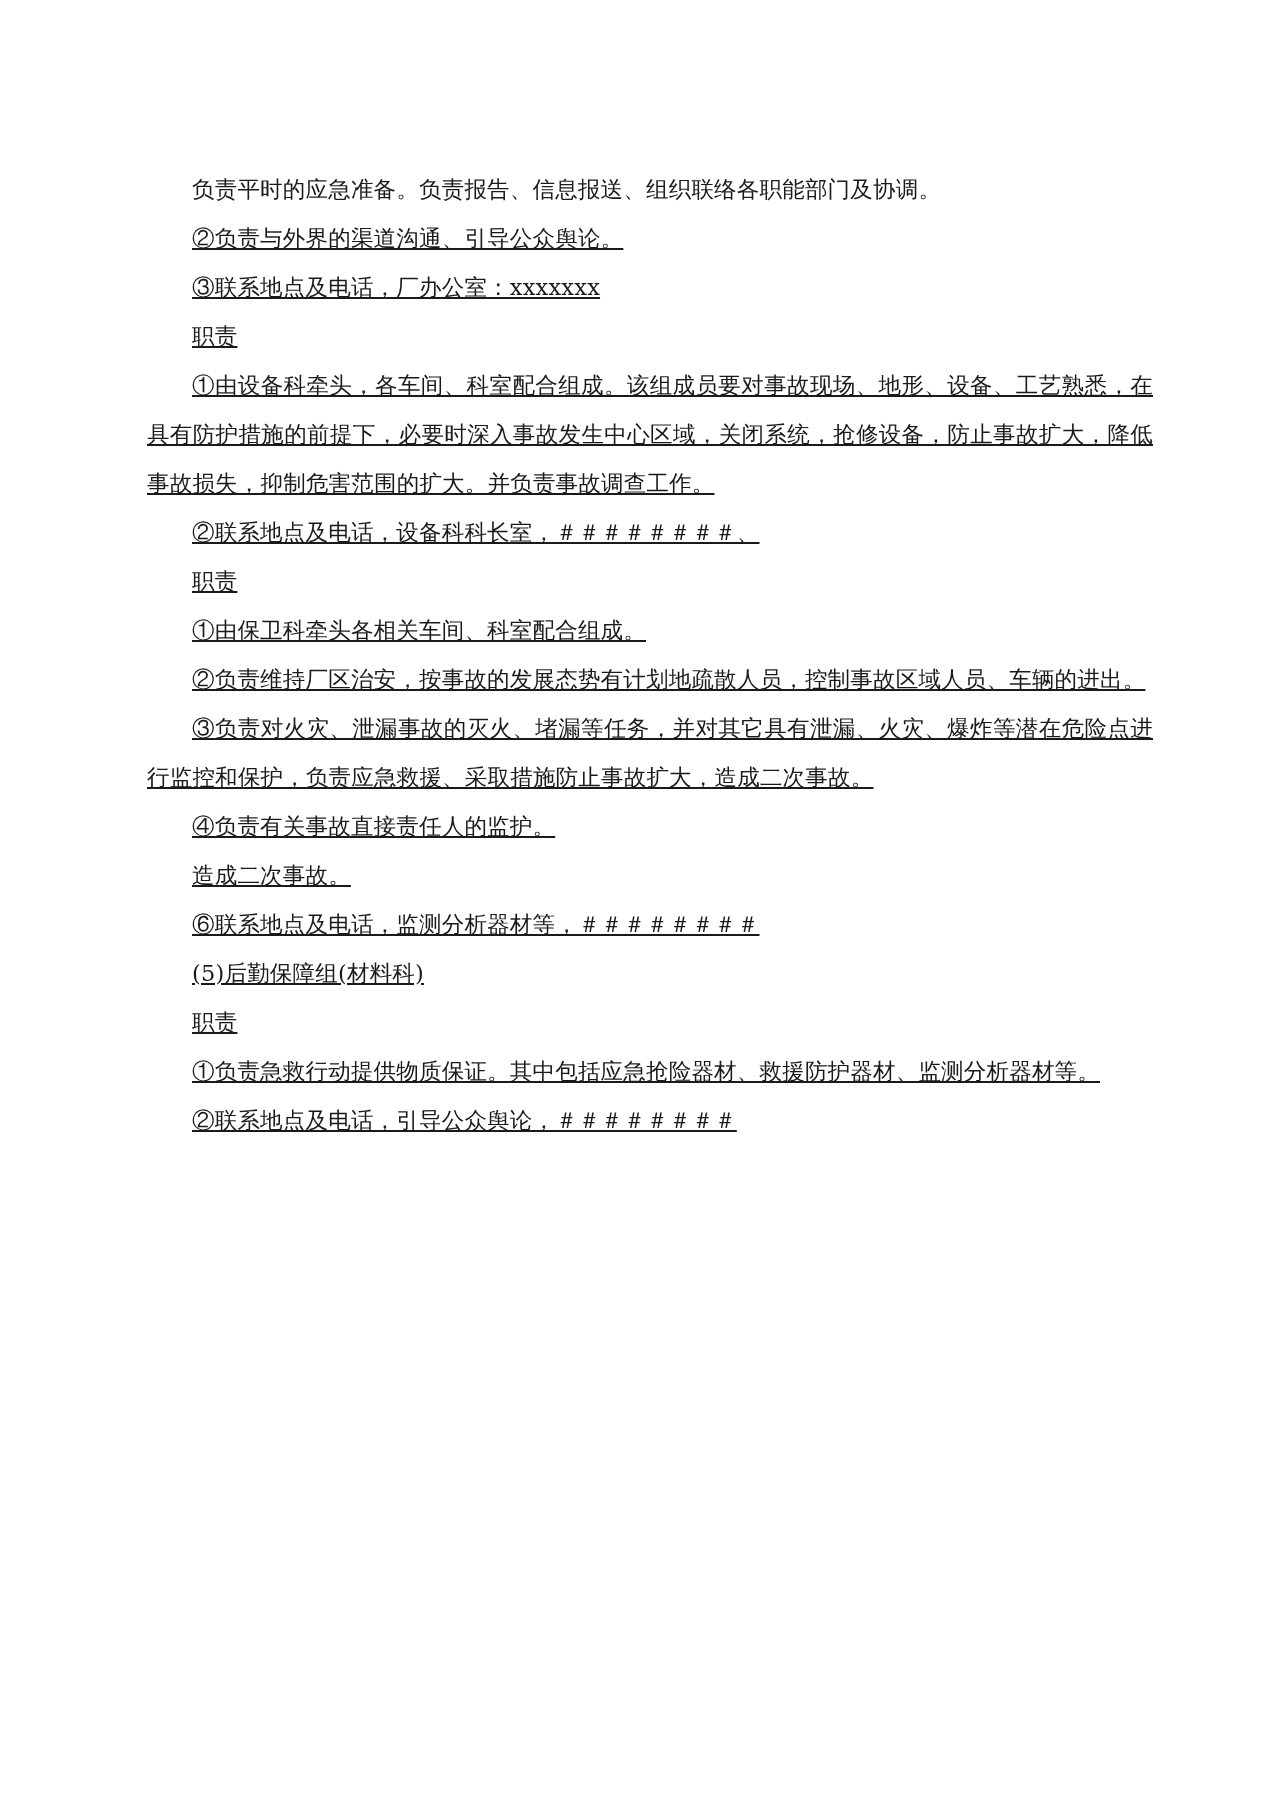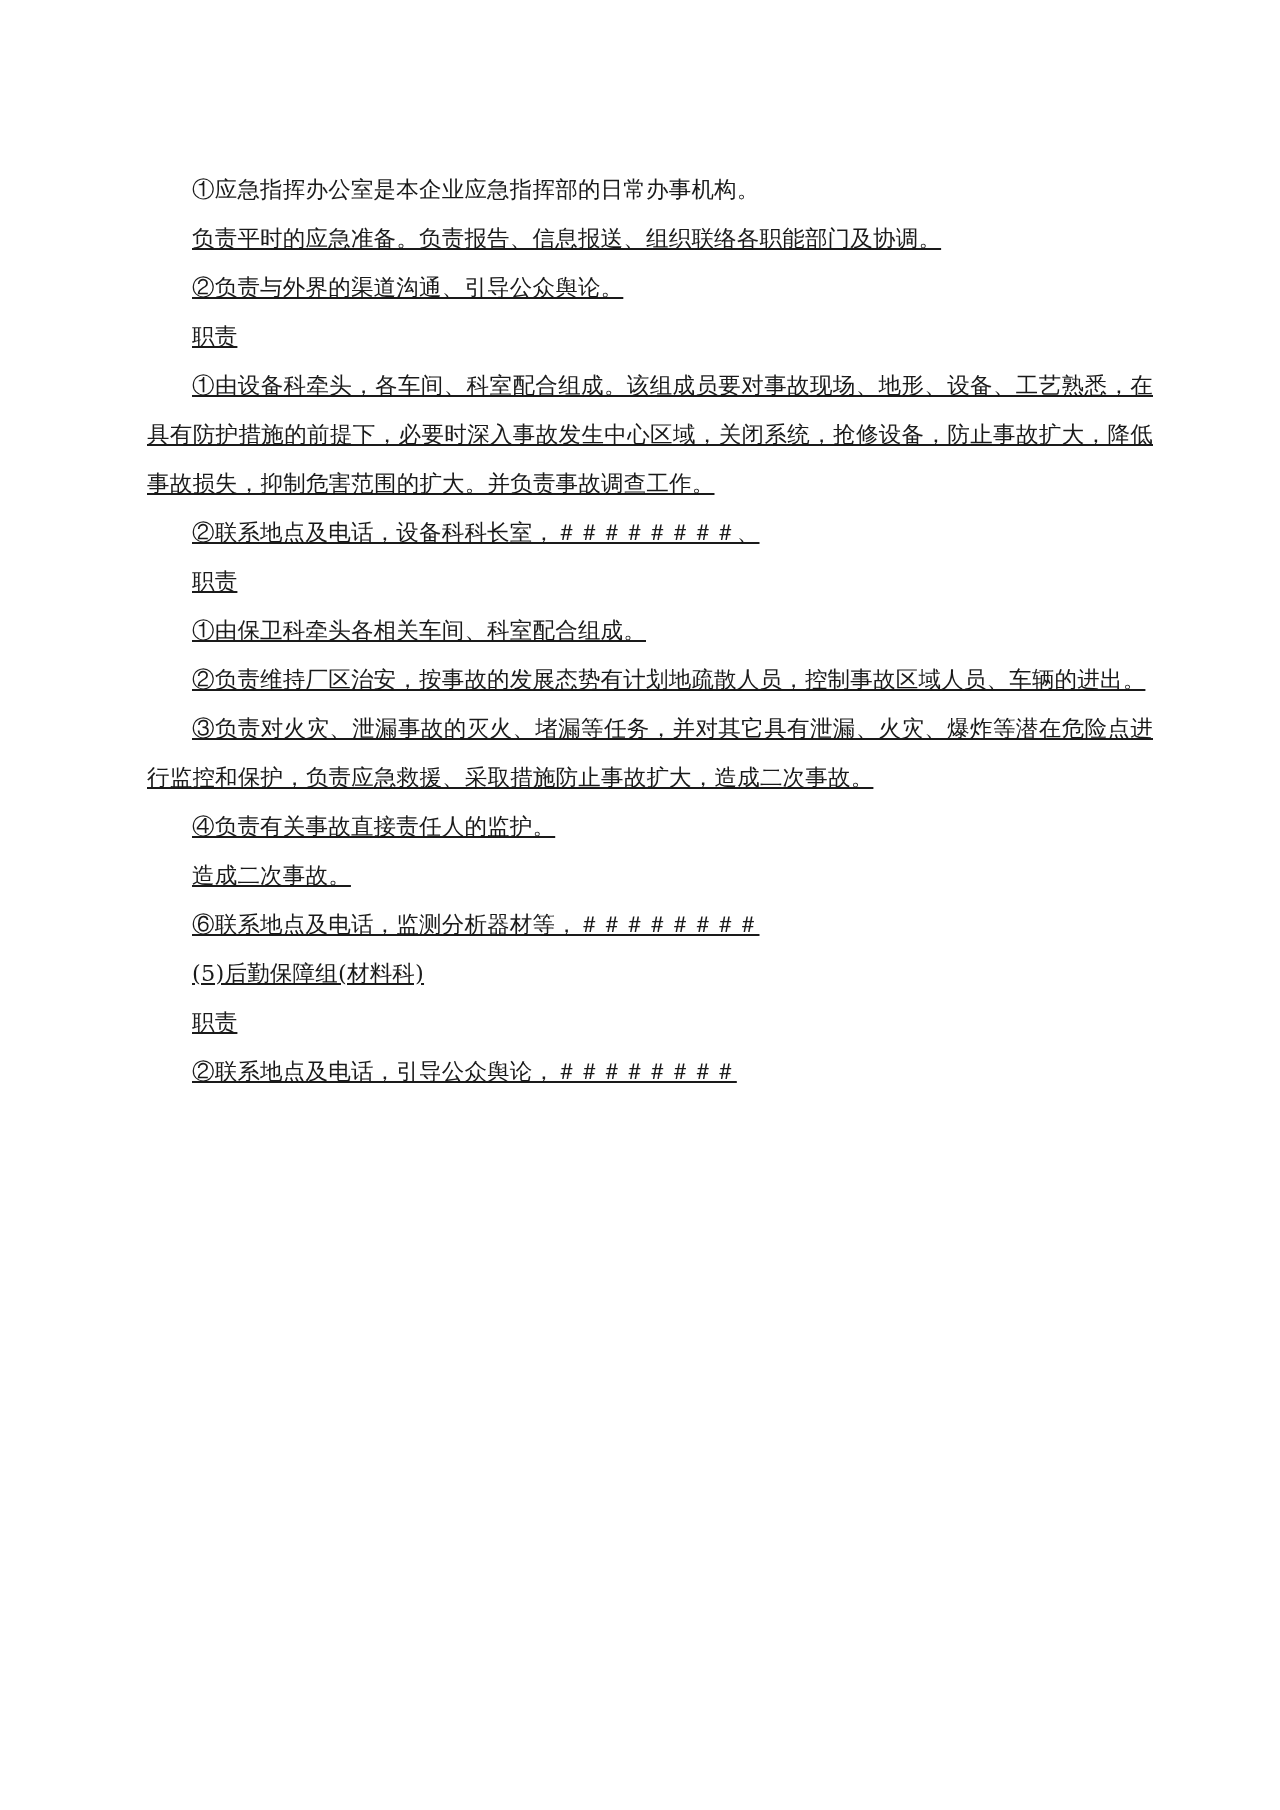--- a/index.html
+++ b/index.html
@@ -19,35 +19,36 @@
     text-indent: 45px;
     text-align: justify;
     white-space: normal;
     letter-spacing: 0.2px;
   }
 </style>
 </head>
 <body>
 
 <div class="page">
-  <p class="p">①应急指挥办公室是本企业应急指挥部的日常办事机构。</p>
   <p class="p">负责平时的应急准备。负责报告、信息报送、组织联络各职能部门及协调。</p>
   <p class="p">②负责与外界的渠道沟通、引导公众舆论。</p>
+  <p class="p">③联系地点及电话，厂办公室：xxxxxxx</p>
   <p class="p">职责</p>
   <p class="p">①由设备科牵头，各车间、科室配合组成。该组成员要对事故现场、地形、设备、工艺熟悉，在具有防护措施的前提下，必要时深入事故发生中心区域，关闭系统，抢修设备，防止事故扩大，降低事故损失，抑制危害范围的扩大。并负责事故调查工作。</p>
   <p class="p">②联系地点及电话，设备科科长室，＃＃＃＃＃＃＃＃、</p>
   <p class="p">职责</p>
   <p class="p">①由保卫科牵头各相关车间、科室配合组成。</p>
   <p class="p">②负责维持厂区治安，按事故的发展态势有计划地疏散人员，控制事故区域人员、车辆的进出。</p>
   <p class="p">③负责对火灾、泄漏事故的灭火、堵漏等任务，并对其它具有泄漏、火灾、爆炸等潜在危险点进行监控和保护，负责应急救援、采取措施防止事故扩大，造成二次事故。</p>
   <p class="p">④负责有关事故直接责任人的监护。</p>
   <p class="p">造成二次事故。</p>
   <p class="p">⑥联系地点及电话，监测分析器材等，＃＃＃＃＃＃＃＃</p>
   <p class="p">(5)后勤保障组(材料科)</p>
   <p class="p">职责</p>
+  <p class="p">①负责急救行动提供物质保证。其中包括应急抢险器材、救援防护器材、监测分析器材等。</p>
   <p class="p">②联系地点及电话，引导公众舆论，＃＃＃＃＃＃＃＃</p>
 </div>
 
 <style>
   .page .p { margin-bottom: 0; }
   .page .p { padding-bottom: 0; }
   
   .page .p + .p { margin-top: 0; text-decoration: underline; }
 </style>
 

